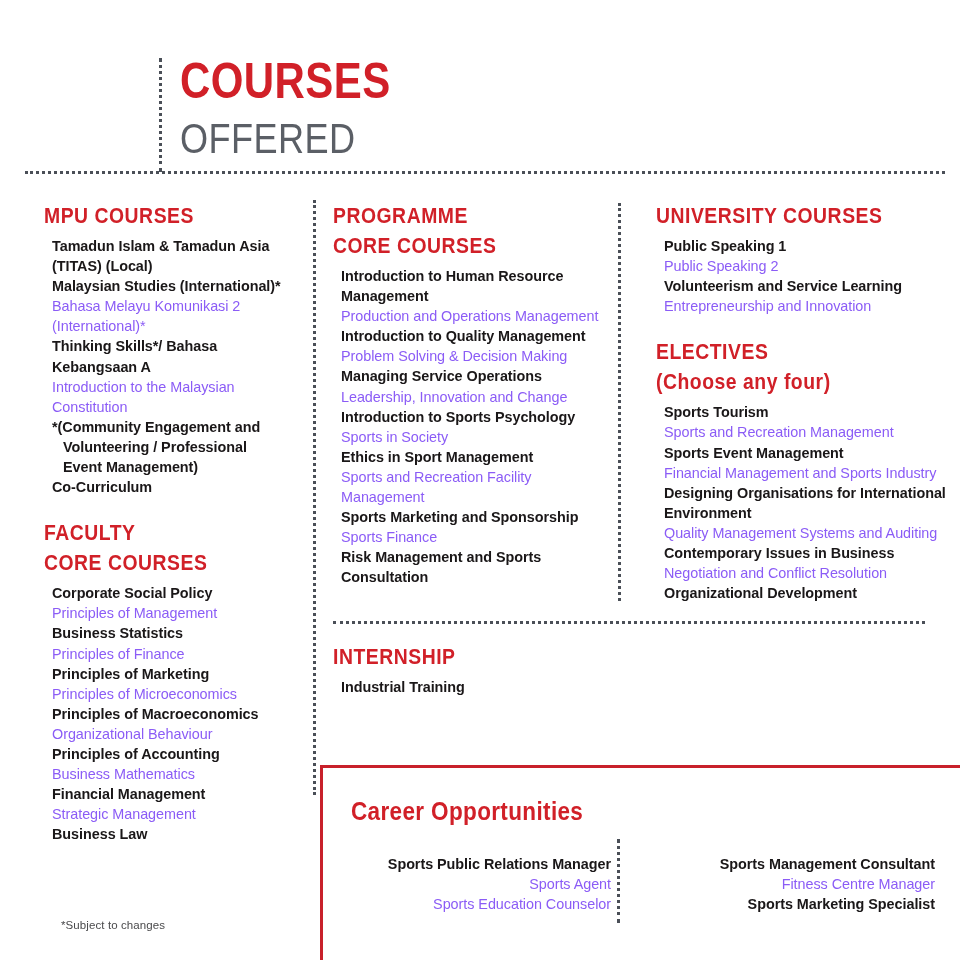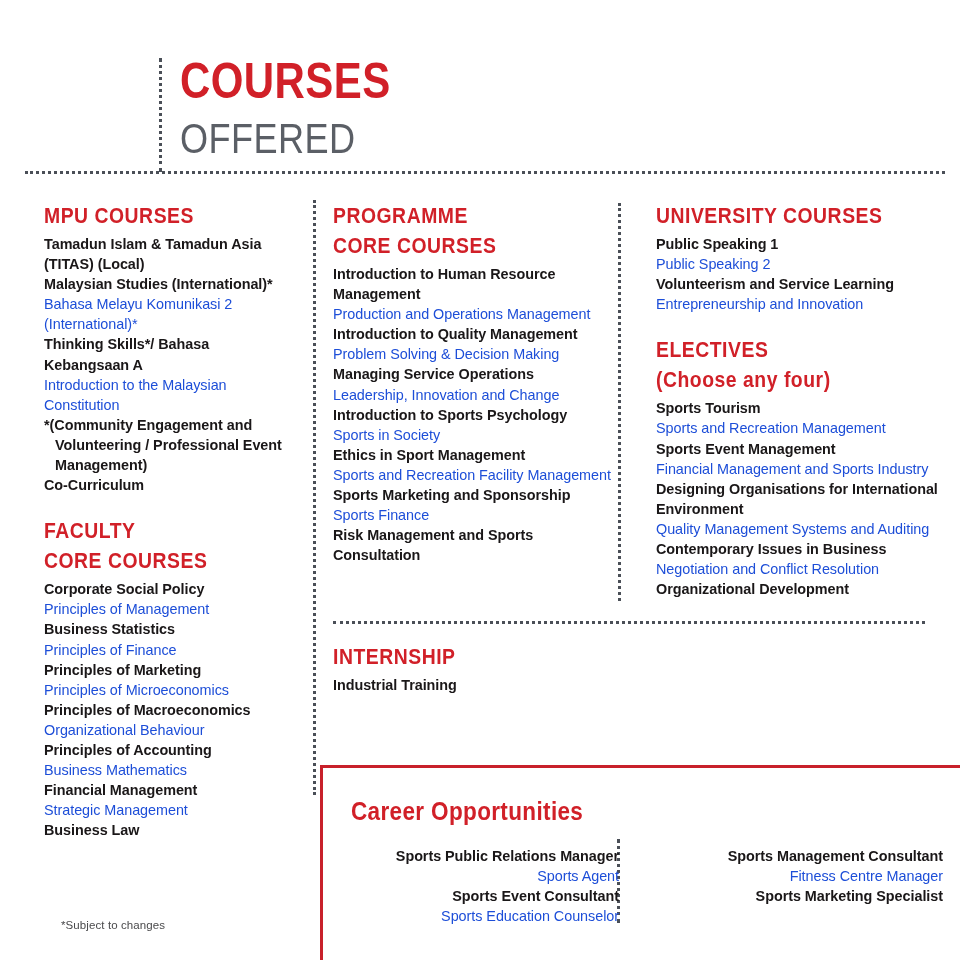--- a/index.html
+++ b/index.html
@@ -107,31 +107,31 @@
     transform: scaleX(0.88);
     transform-origin: left top;
     white-space: nowrap;
     margin-bottom: 6px;
   }
   .sec-head-spaced { margin-top: 24px; }
 
   
   .course-list {
     list-style: none;
-    margin: 0;
+    margin: 8px;
     padding: 0;
   }
   .course-list li {
     font-size: 14.4px;
     line-height: 20.1px;
     color: #231f20;
     letter-spacing: -0.05px;
   }
   .course-list li.b { font-weight: 700; color: #1a1718; }
-  .course-list li.r { font-weight: 400; color: #1d4ed8; }
+  .course-list li.r { font-weight: 400; color: #8b5cf6; }
   .course-list li.hang {
     padding-left: 11px;
     text-indent: -11px;
   }
 
   
   #career-box {
     position: absolute;
     left: 320px; top: 765px;
     width: 660px;
@@ -275,21 +275,20 @@
     </ul>
 </div>
 
 <div id="career-box">
   <div class="career-title">Career Opportunities</div>
   <div class="vrule-career" style="left:294px; top:71px; height:84px;"></div>
   <div class="career-col" id="career-col-left">
     <ul class="course-list">
         <li class="b">Sports Public Relations Manager</li>
         <li class="r">Sports Agent</li>
-        <li class="b">Sports Event Consultant</li>
         <li class="r">Sports Education Counselor</li>
       </ul>
   </div>
   <div class="career-col" id="career-col-right">
     <ul class="course-list">
         <li class="b">Sports Management Consultant</li>
         <li class="r">Fitness Centre Manager</li>
         <li class="b">Sports Marketing Specialist</li>
       </ul>
   </div>

